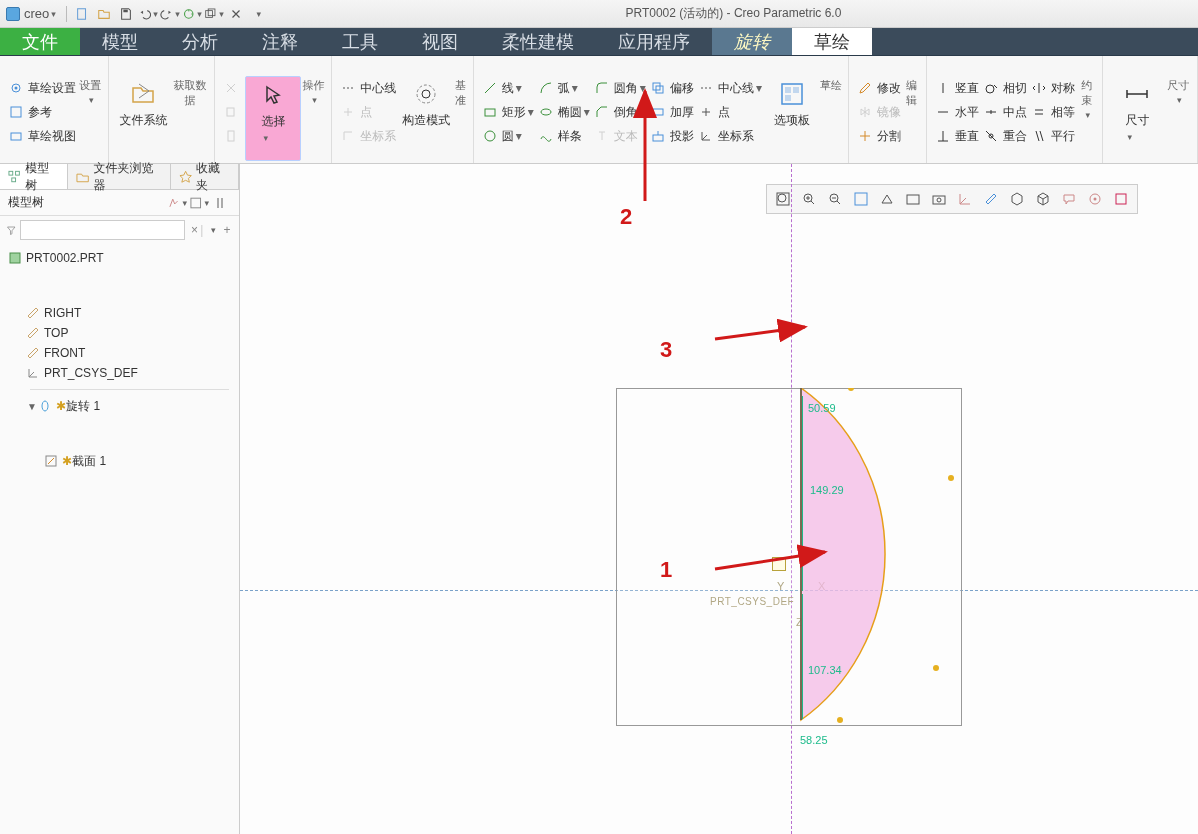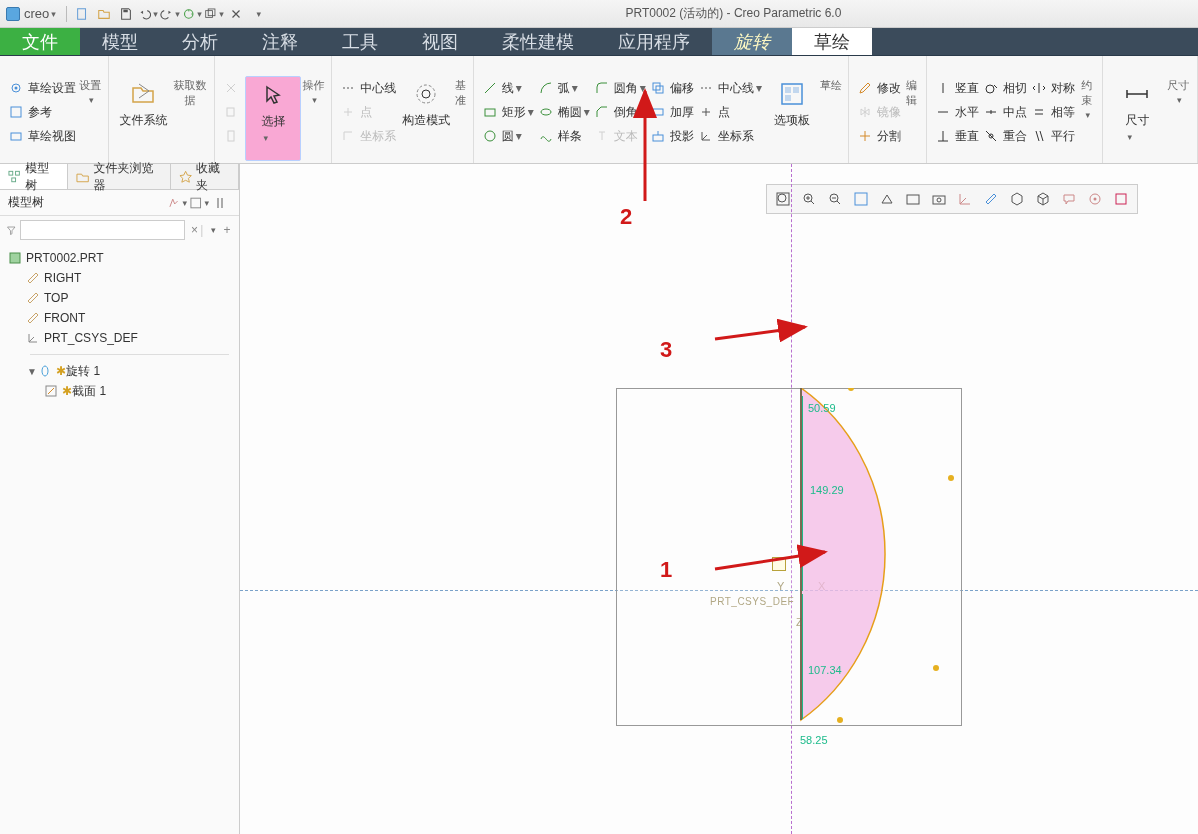--- a/index.html
+++ b/index.html
@@ -52,21 +52,21 @@
 .ptabs .ptab:nth-child(2), .ptabs .ptab:nth-child(3){ background:#f2f2f2; }
 .phead { height: 26px; display: flex; align-items: center; padding: 0 8px; border-bottom: 1px solid #ddd; }
 .phead .hlabel { flex: 1; font-size: 12px; }
 .phead .hbtn { width: 20px; height: 20px; display: flex; align-items: center; justify-content: center; margin-left: 2px; color: #777; }
 .psearch { height: 28px; display: flex; align-items: center; padding: 2px 6px; }
 .psearch .filter-ico { width: 16px; height: 16px; margin-right: 4px; color:#888; }
 .psearch input { flex: 1; height: 20px; border: 1px solid #ccc; padding: 0 4px; font-size: 12px; }
 .psearch .xbtn, .psearch .plusbtn { width: 18px; height: 18px; display: flex; align-items: center; justify-content: center; color: #888; margin-left: 3px; }
 .tree { padding: 4px 0 0 8px; font-size: 12px; }
 .tree .node { display: flex; align-items: center; height: 20px; }
-.tree .kids { margin-left: 18px; }
+.tree .kids { margin-left: 18px; margin-top: 35px; }
 .tree .tico { width: 14px; height: 14px; margin-right: 4px; display:inline-flex; align-items:center; justify-content:center;}
 .tree .exp { width: 12px; color: #666; font-size: 10px; display:inline-block; text-align:center;}
 .tree .sep { height: 1px; background: #ddd; margin: 6px 10px 6px 4px; }
 
 
 .canvas { flex: 1; position: relative; background: #fdfdfd; }
 .floatbar { position: absolute; top: 20px; right: 60px; height: 30px; background: #f6f6f6; border: 1px solid #ccc; display: flex; align-items: center; padding: 0 3px; }
 .floatbar .fbtn { width: 24px; height: 24px; display: flex; align-items: center; justify-content: center; margin: 0 1px; }
 .floatbar .fbtn svg { width: 16px; height: 16px; }
 

